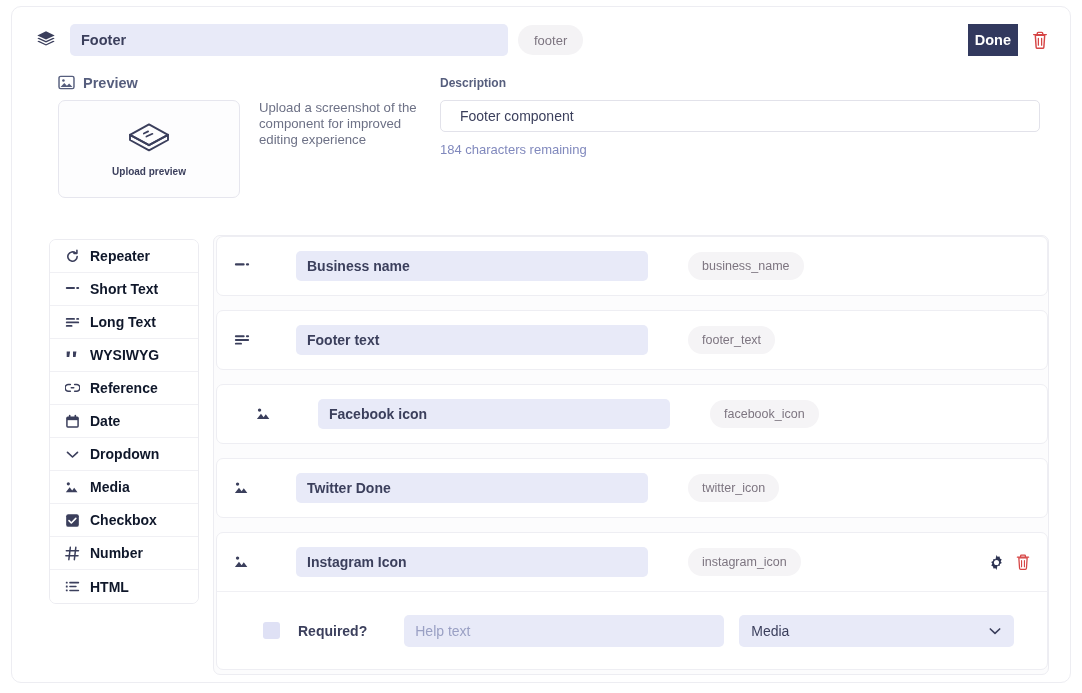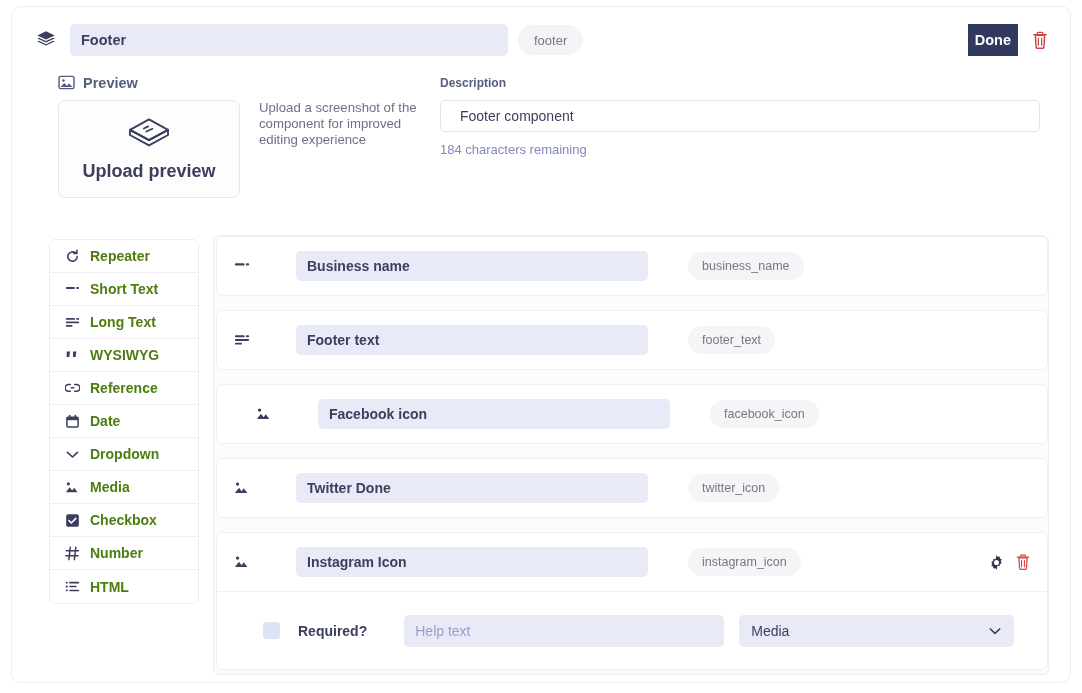--- a/index.html
+++ b/index.html
@@ -87,21 +87,21 @@
     width: 182px; height: 98px;
     border: 1px solid #e6e6ee;
     border-radius: 7px;
     background: #fdfdfe;
     display: flex; flex-direction: column;
     align-items: center; justify-content: center;
     cursor: pointer;
   }
   .upload-box .stack-icon { width: 46px; height: 38px; margin-bottom: 7px; }
   .upload-box .upload-text {
-    font-size: 18px; font-weight: bold; color: #3b3f5c;
+    font-size: 10px; font-weight: bold; color: #3b3f5c;
   }
 
   .upload-hint {
     position: absolute;
     left: 247px; top: 93px;
     width: 160px;
     font-size: 13.2px; line-height: 16px;
     color: #6d7186;
   }
 
@@ -144,21 +144,21 @@
     cursor: pointer;
     background: #ffffff;
   }
   .side-item:last-child { border-bottom: none; }
   .side-item .ic {
     width: 16px; height: 16px; flex: none;
     margin-right: 10px;
     display: flex; align-items: center; justify-content: center;
   }
   .side-item .lbl {
-    font-size: 14px; color: #4d7c0f; font-weight: bold;
+    font-size: 14px; color: #0f172a; font-weight: bold;
   }
 
   
   .fields-card {
     position: absolute;
     left: 201px; top: 228px;
     width: 836px; height: 440px;
     background: #fcfcfd;
     border: 1px solid #ededf2;
     border-radius: 7px;

